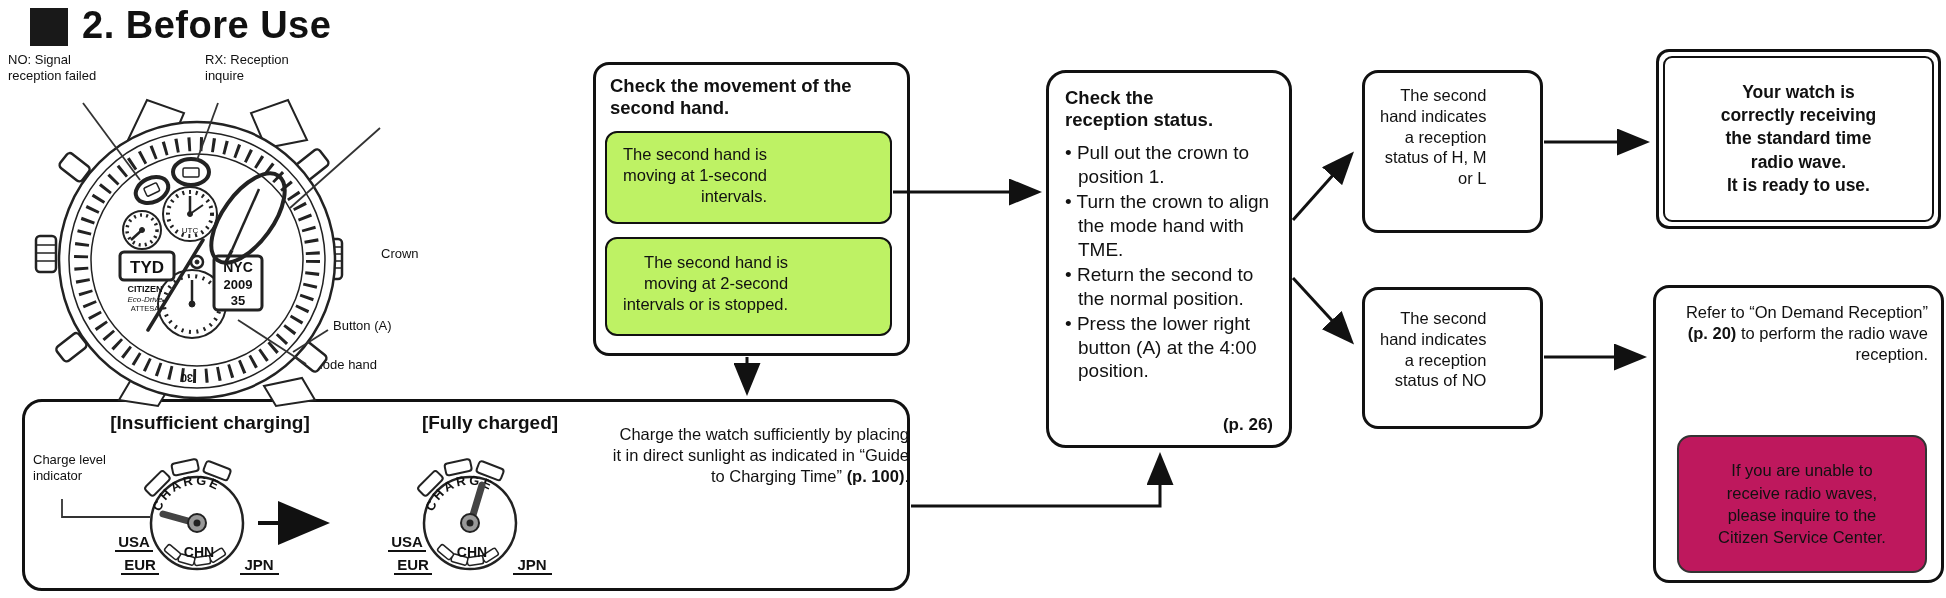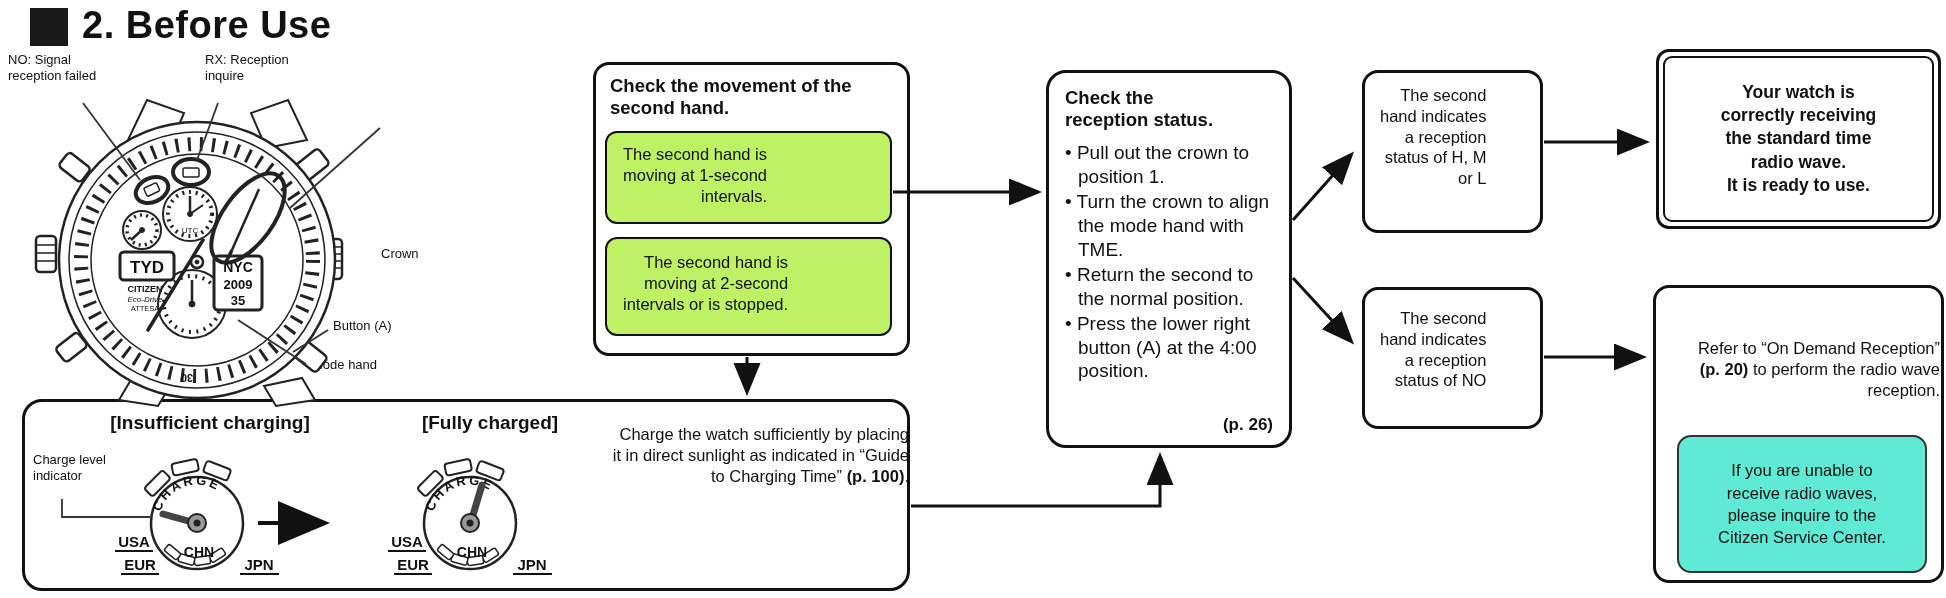--- a/index.html
+++ b/index.html
@@ -20,21 +20,21 @@
   ul.bullets{margin:6px 0 0 0;padding:0 0 0 2px;list-style:none;}
   ul.bullets li{font-size:19px;line-height:1.26;padding-left:13px;text-indent:-13px;margin-bottom:1px;}
   ul.bullets li::before{content:"• ";}
   .pageref{font-weight:bold;font-size:17px;text-align:right;}
   
   .dbl-outer{border:3.5px solid #111;border-radius:13px;background:#fff;}
   .dbl-inner{position:absolute;left:4px;top:4px;right:4px;bottom:4px;border:2px solid #111;border-radius:9px;
              display:flex;align-items:center;justify-content:center;text-align:center;
              font-weight:bold;font-size:17.5px;line-height:1.32;}
   
-  .gray-note{background:#5eead4;border:2.5px solid #333;border-radius:14px;
+  .gray-note{background:#be185d;border:2.5px solid #333;border-radius:14px;
              display:flex;align-items:center;justify-content:center;text-align:center;
              font-size:16.5px;line-height:1.35;}
   .callout{font-size:13px;line-height:1.24;}
   .charge-hdr{font-size:19px;font-weight:bold;text-align:center;}
   svg{position:absolute;left:0;top:0;pointer-events:none;}
   svg text{font-family:"Liberation Sans",sans-serif;fill:#111;}
 </style>
 </head>
 <body>
 
@@ -94,21 +94,21 @@
 
   <div class="box dbl-outer" style="left:1656px;top:49px;width:285px;height:180px;">
     <div class="dbl-inner pre">Your watch is
 correctly receiving
 the standard time
 radio wave.
 It is ready to use.</div>
   </div>
 
   <div class="box" style="left:1653px;top:285px;width:291px;height:298px;">
-    <div class="t" style="position:absolute;left:28px;top:14px;width:256px;margin-top:36px;"><span>Refer to “On Demand Reception” </span><span class="t-bold">(p. 20)</span><span> to perform the radio wave reception.</span></div>
+    <div class="t" style="position:absolute;left:16px;top:14px;width:256px;"><span>Refer to “On Demand Reception” </span><span class="t-bold">(p. 20)</span><span> to perform the radio wave reception.</span></div>
     <div class="gray-note pre" style="position:absolute;left:21px;top:147px;width:246px;height:134px;">If you are unable to
 receive radio waves,
 please inquire to the
 Citizen Service Center.</div>
   </div>
 
   <div class="box" style="left:22px;top:399px;width:888px;height:192px;border-radius:20px;">
     <div class="charge-hdr" style="position:absolute;left:40px;top:10px;width:290px;">[Insufficient charging]</div>
     <div class="charge-hdr" style="position:absolute;left:340px;top:10px;width:250px;">[Fully charged]</div>
     <div class="callout pre" style="position:absolute;left:8px;top:50px;">Charge level

